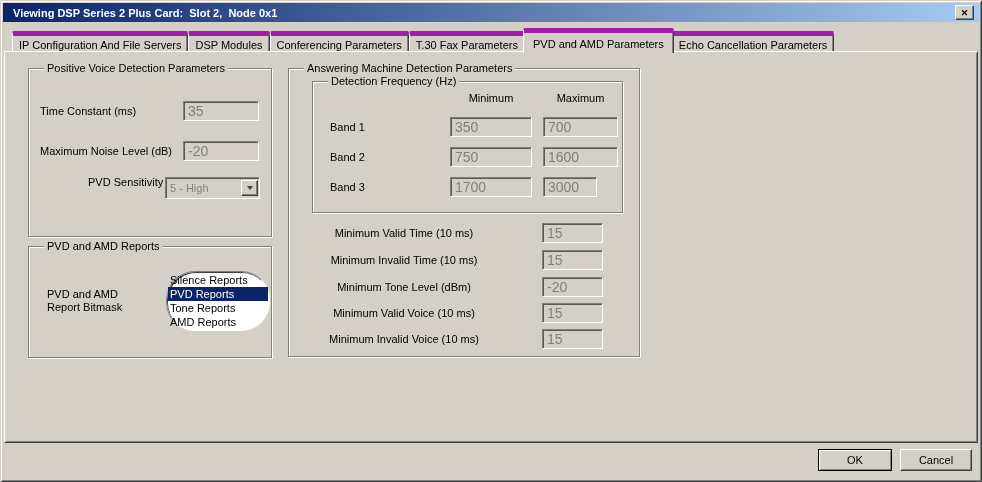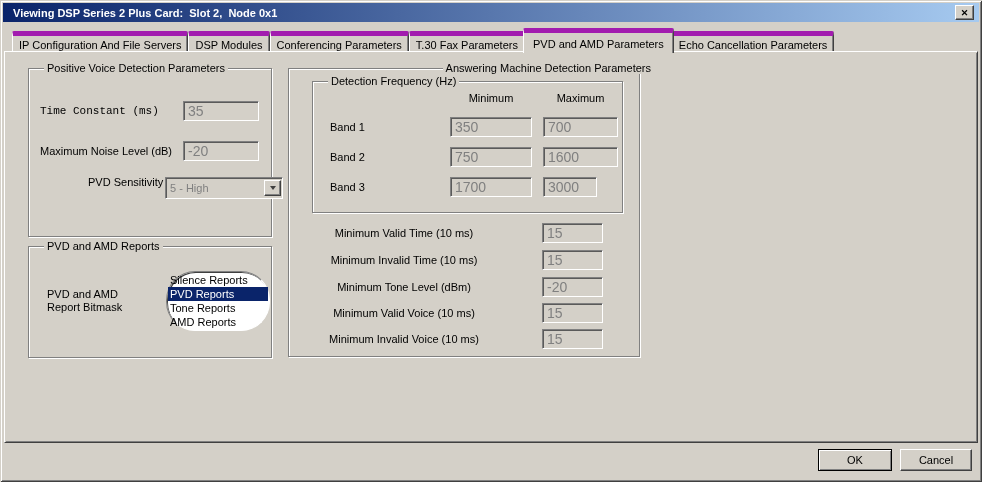--- a/index.html
+++ b/index.html
@@ -109,47 +109,47 @@
     <div class="tab">T.30 Fax Parameters</div>
     <div class="tab active">PVD and AMD Parameters</div>
     <div class="tab">Echo Cancellation Parameters</div>
   </div>
 
   <div class="panel"></div>
 
   <fieldset style="left:28px;top:62px;width:244px;height:175px;">
     <legend>Positive Voice Detection Parameters</legend>
   </fieldset>
-  <div class="lbl" style="left:40px;top:101px;font-family:Liberation Mono, monospace;">Time Constant (ms)</div>
+  <div class="lbl" style="left:40px;top:101px;">Time Constant (ms)</div>
   <input class="tfield" style="left: 183px; top: 101px; width: 76px; height: 20px;" readonly="" value="35">
   <div class="lbl" style="left:40px;top:141px;">Maximum Noise Level (dB)</div>
   <input class="tfield" style="left: 183px; top: 141px; width: 76px; height: 20px;" readonly="" value="-20">
   <div class="lbl" style="left:40px;top:172px;margin-left:48px;">PVD Sensitivity</div>
-  <div class="combo" style="left:165px;top:177px;width:118px;height:22px;">
+  <div class="combo" style="left:165px;top:177px;width:95px;height:22px;">
     <span class="cval">5 - High</span>
     <span class="cbtn">
         <span class="tri"></span>
       </span>
   </div>
 
   <fieldset style="left:28px;top:240px;width:244px;height:118px;">
     <legend>PVD and AMD Reports</legend>
   </fieldset>
   <div class="lbl2" style="left:47px;top:288px;">
     <div>PVD and AMD</div>
     <div>Report Bitmask</div>
   </div>
   <div class="listbox" style="left:166px;top:271px;width:104px;height:60px;border-radius:29px;">
     <div class="lb-item">Silence Reports</div>
     <div class="lb-item selected">PVD Reports</div>
     <div class="lb-item">Tone Reports</div>
     <div class="lb-item">AMD Reports</div>
   </div>
 
-  <fieldset style="left:288px;top:62px;width:352px;height:295px;text-align:right;">
+  <fieldset style="left:288px;top:62px;width:352px;height:295px;">
     <legend>Answering Machine Detection Parameters</legend>
   </fieldset>
   <fieldset style="left:312px;top:75px;width:311px;height:138px;">
     <legend>Detection Frequency (Hz)</legend>
   </fieldset>
   <div class="hdr" style="left:450px;top:92px;width:82px;">Minimum</div>
   <div class="hdr" style="left:543px;top:92px;width:75px;">Maximum</div>
 
   <div class="lbl" style="left:330px;top:117px;">Band 1</div>
   <input class="tfield" style="left: 450px; top: 117px; width: 82px; height: 20px;" readonly="" value="350">

